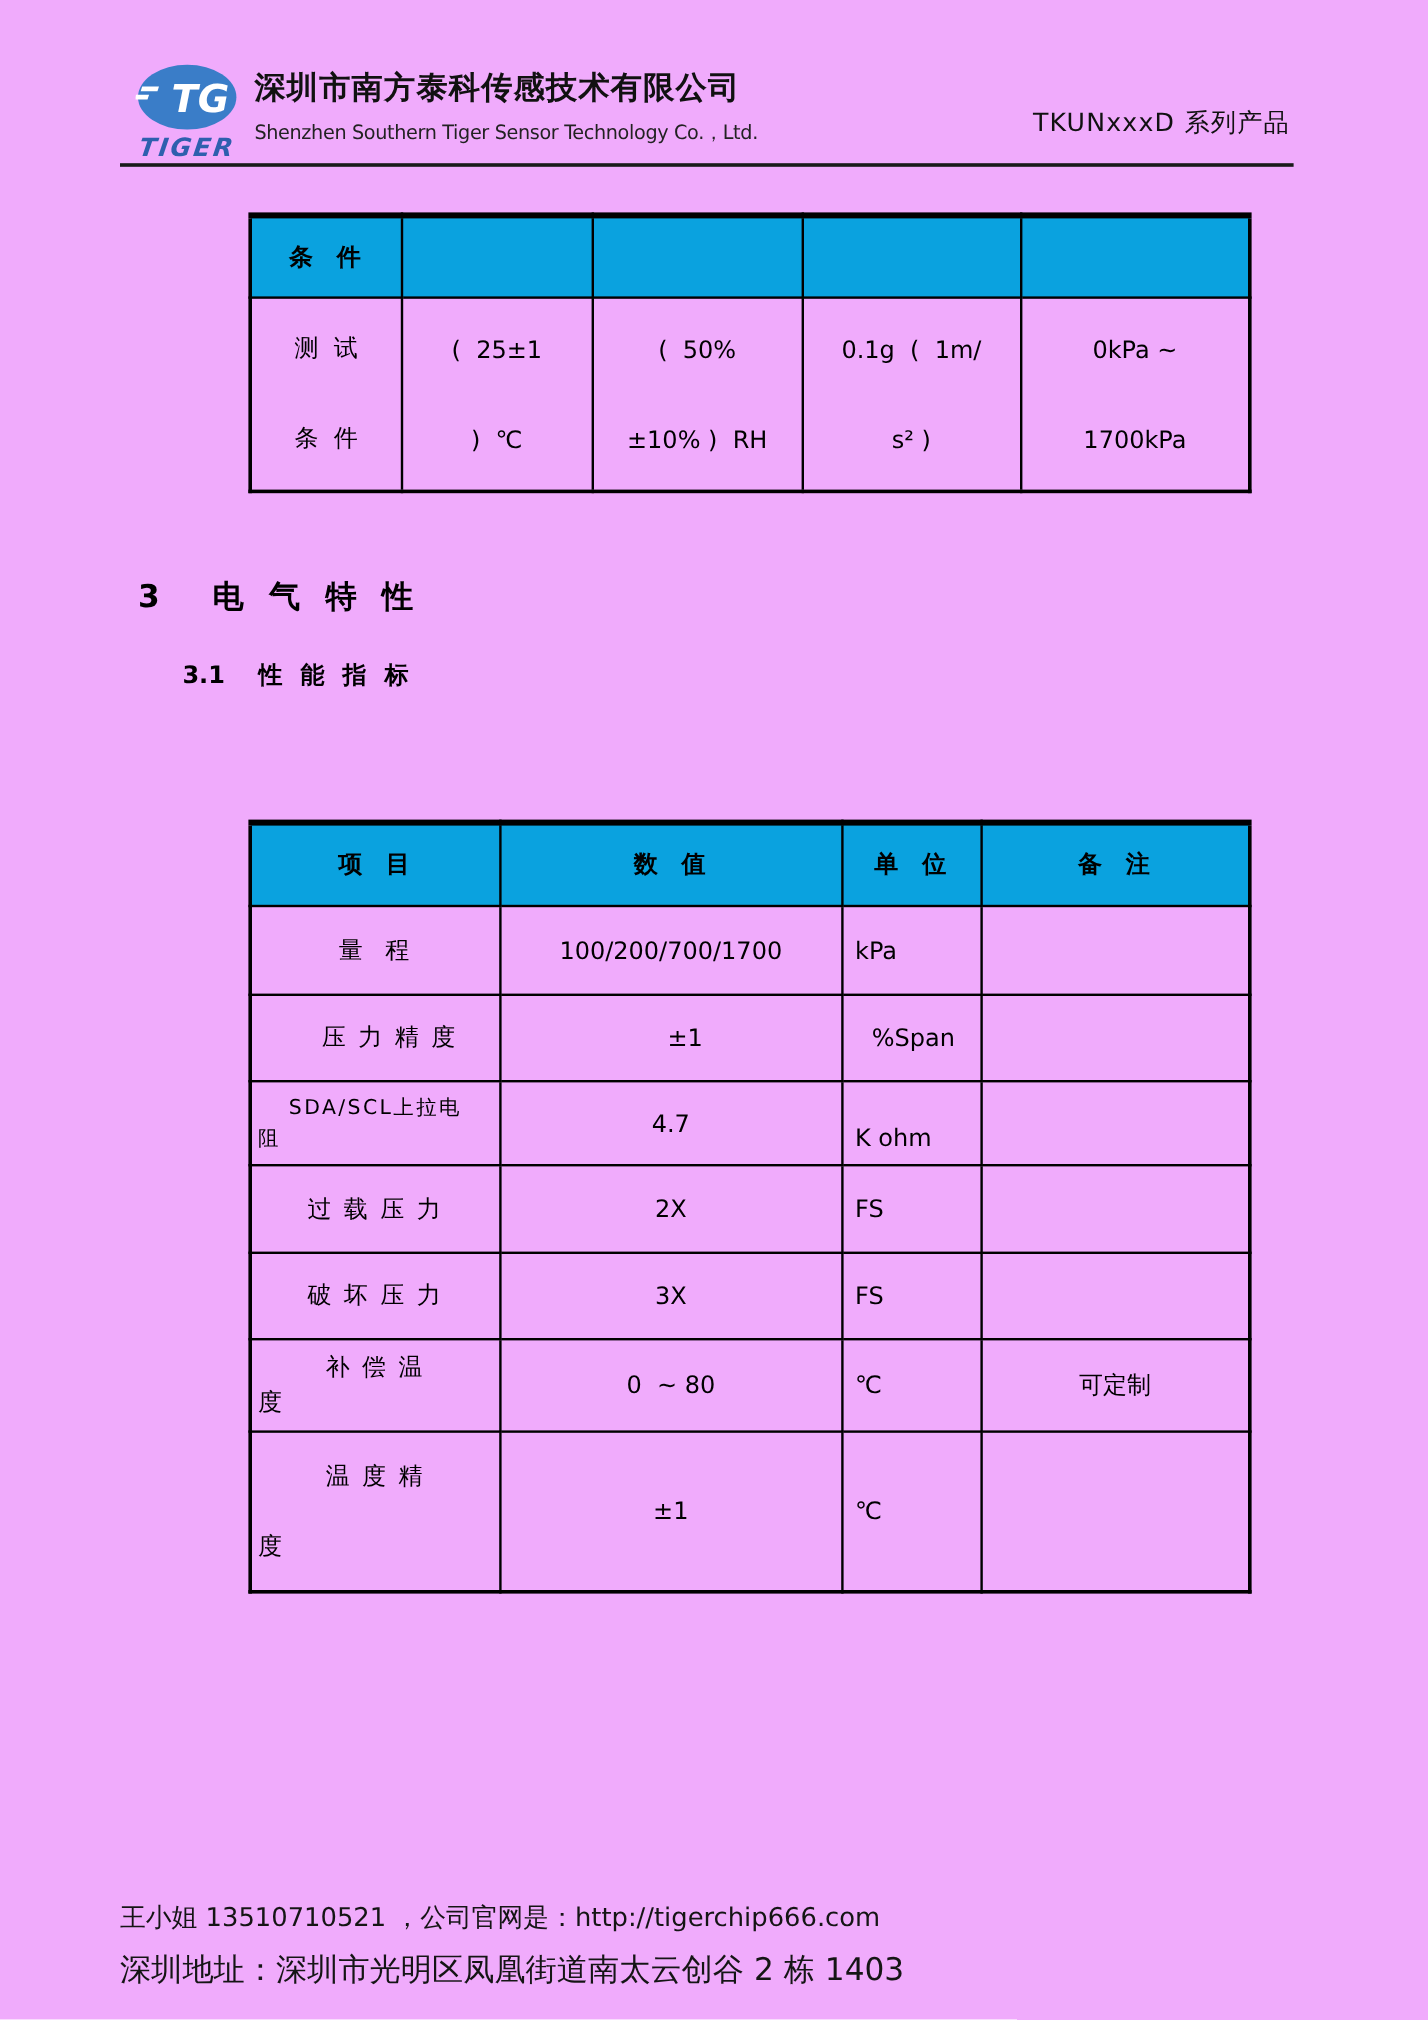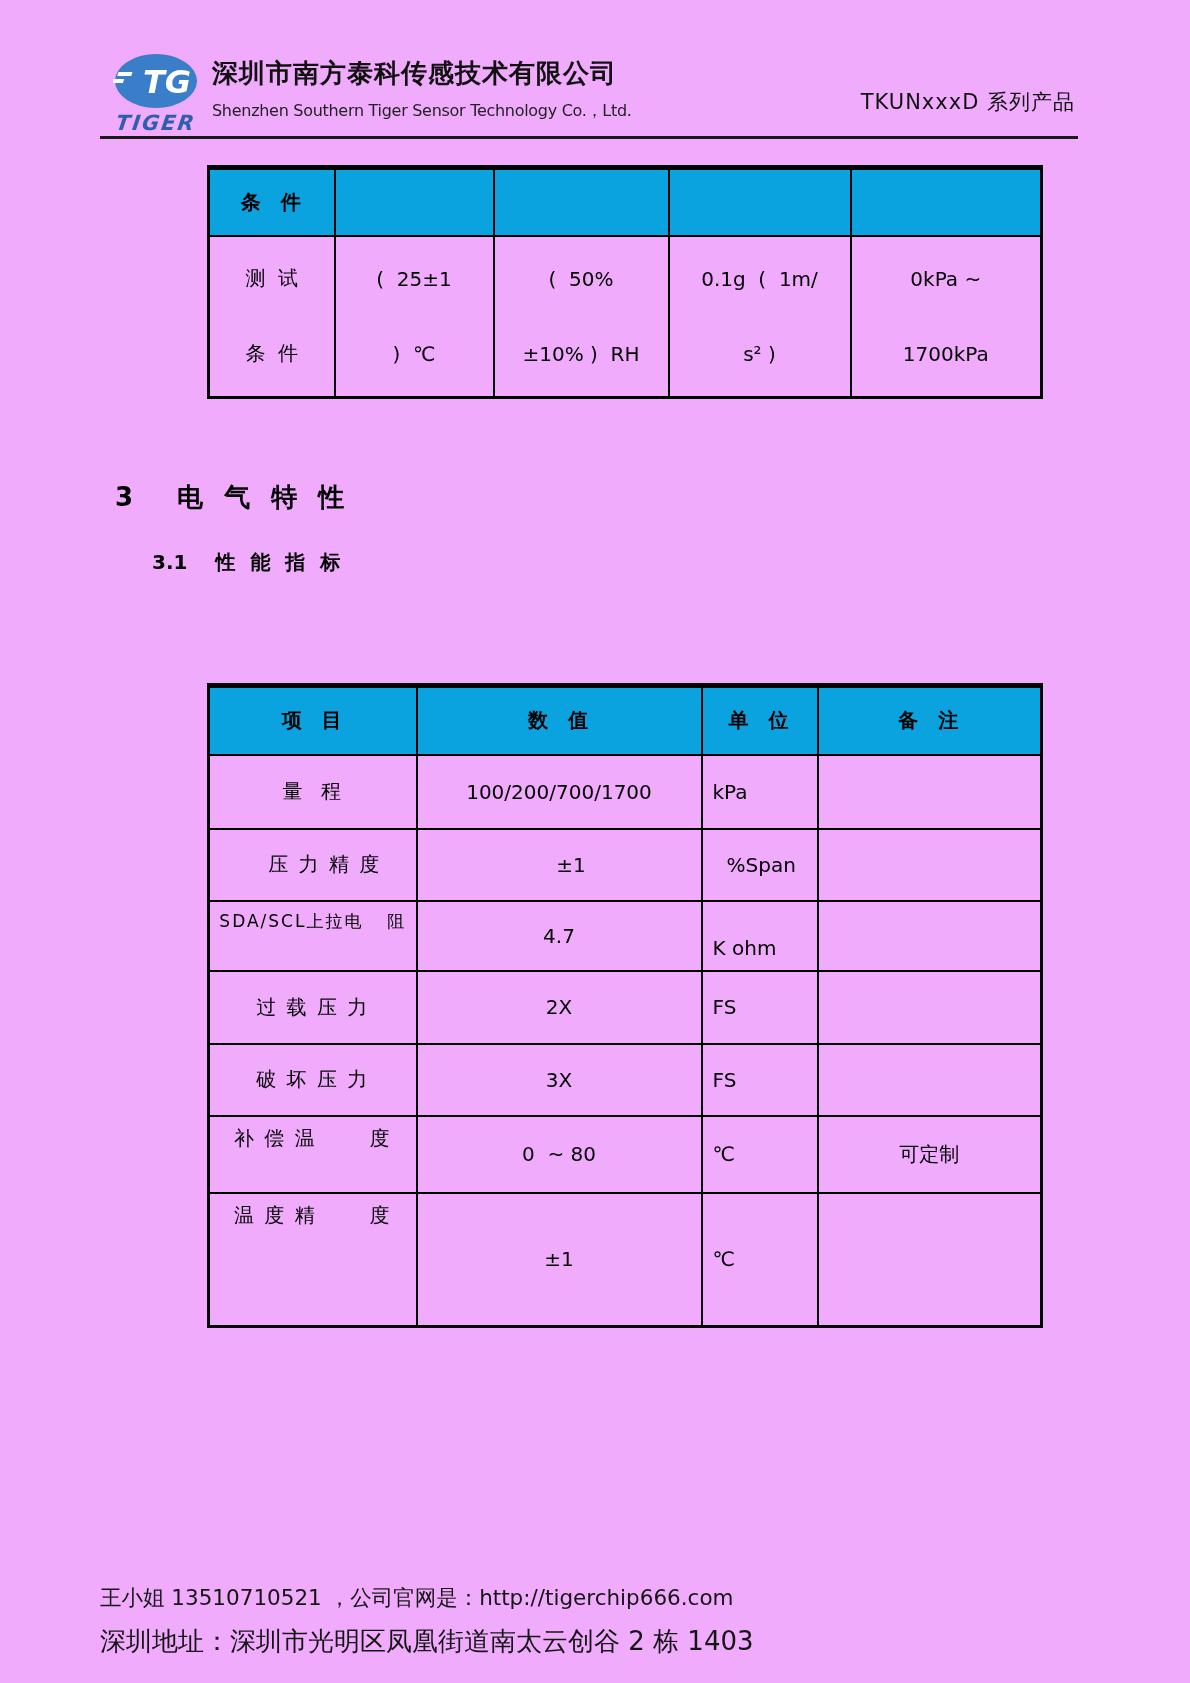--- a/index.html
+++ b/index.html
@@ -32,21 +32,21 @@
   .dtable { border:3px solid #000; border-top:5px solid #000; }
   .dtable th, .dtable td { border:2px solid #000; }
   .dtable th {
     background:#0aa2df; color:#000; font-weight:bold; font-size:20px;
     text-align:center; white-space:pre; letter-spacing:2px;
   }
   .dtable td { font-size:20px; vertical-align:middle; }
   .line { white-space:pre; }
 
   
-  .cond-table { left:207px; top:165px; width:833px; }
+  .cond-table { left:207px; top:177px; width:833px; }
   .cond-table th { height:68px; }
   .cond-table td { height:162px; text-align:center; }
   .cond-cell { display:flex; flex-direction:column; justify-content:space-around; align-items:center; height:150px; }
 
   
   .sec-heading { position:absolute; left:115px; top:480px; font-weight:bold; font-size:26px; }
   .sec-heading .num { margin-right:44px; }
   .sec-heading .ttl { letter-spacing:6px; white-space:pre; }
   .sub-heading { position:absolute; left:152px; top:549px; font-weight:bold; font-size:20px; }
   .sub-heading .num { margin-right:28px; }
@@ -60,21 +60,21 @@
   .perf-table tbody tr:nth-child(3) td { height:70px; }
   .perf-table tbody tr:nth-child(4) td { height:73px; }
   .perf-table tbody tr:nth-child(5) td { height:72px; }
   .perf-table tbody tr:nth-child(6) td { height:77px; }
   .perf-table tbody tr:nth-child(7) td { height:134px; }
   .perf-table tbody tr:nth-child(8) td { height:138px; }
   .td-label { text-align:center; letter-spacing:2px; }
   .td-value { text-align:center;margin-left:12px; }
   .td-unit  { text-align:left; padding-left:10px; }
   .td-note  { text-align:center; }
-  .lbl2 { display:flex; flex-direction:row; justify-content:space-around; height:100%; padding:8px 0;border-radius:19px; }
+  .lbl2 { display:flex; flex-direction:column; justify-content:space-around; height:100%; padding:8px 0;border-radius:19px; }
   .lbl2 .a { text-align:center; white-space:pre; }
   .lbl2 .b { text-align:left; padding-left:5px; white-space:pre; }
   .sm  { font-size:17px; }
   .xs  { font-size:15.5px; }
   .v-top { vertical-align:top; padding-top:24px; }
 
   
   .footer-line1 { position:absolute; left:100px; top:1583px; font-size:21.5px; color:#151515; }
   .footer-line2 { position:absolute; left:100px; top:1624px; font-size:26px; color:#151515; }
 </style>

